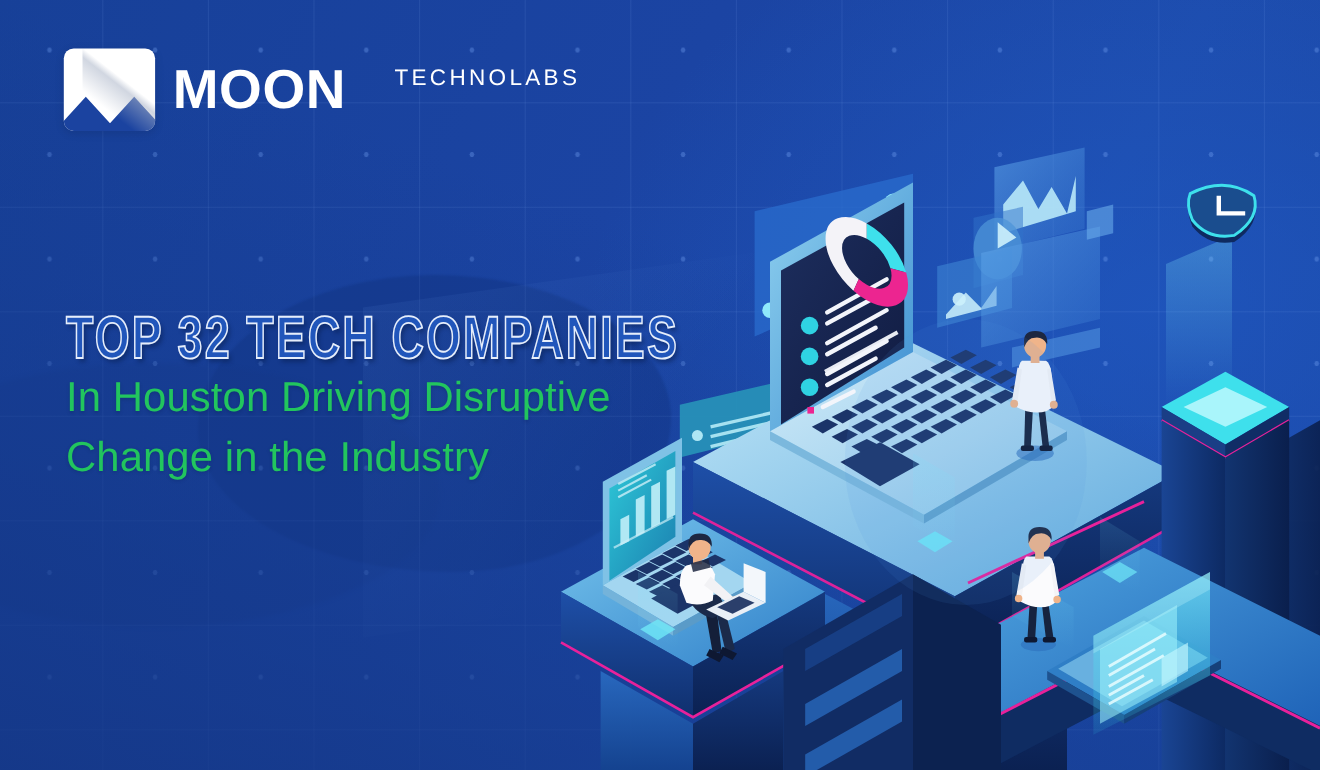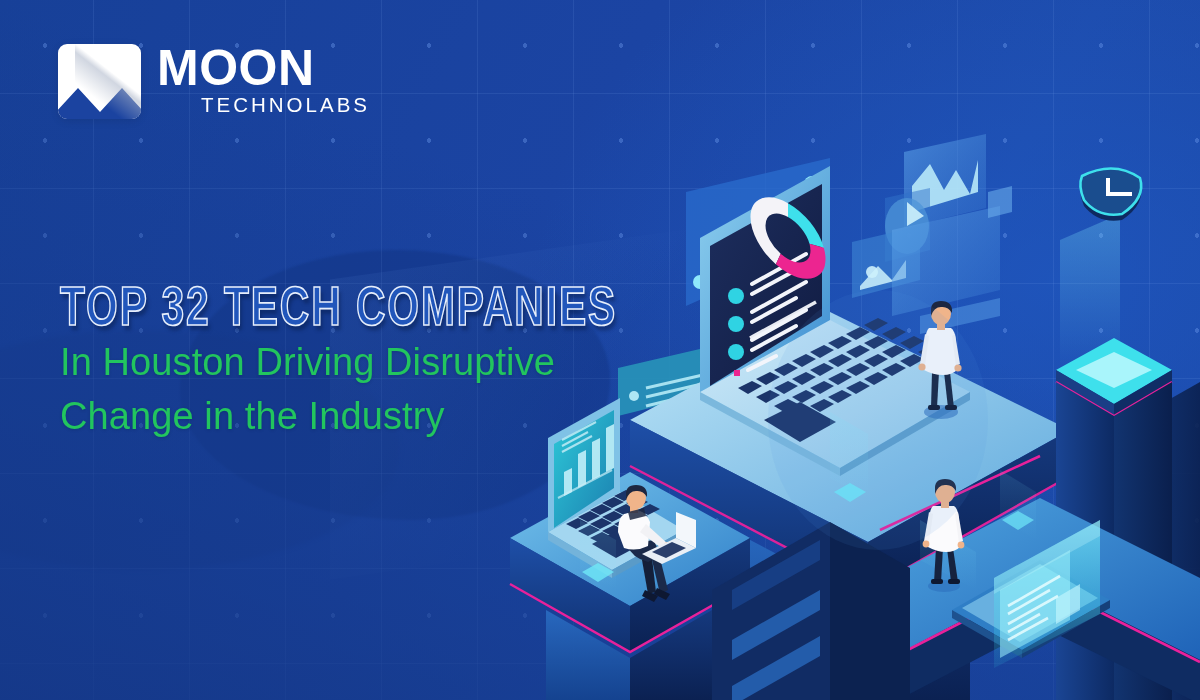--- a/index.html
+++ b/index.html
@@ -77,21 +77,21 @@
   .logo-mark .notch{
     position:absolute;
     left:-2px; bottom:-3px;
     width:88px; height:40px;
   }
   .logo-mark .sheen{
     position:absolute; right:-6px; top:-6px;
     width:72px; height:84px;
     background:linear-gradient(218deg, rgba(195,203,218,.0) 44%, rgba(171,181,200,.55) 50%, rgba(232,236,243,.0) 72%);
   }
-  .logo-text{ display:flex; flex-direction:column; }
+  .logo-text{ display:flex; }
   .logo-moon{
     color:#fff; font-size:50px; font-weight:bold; letter-spacing:.5px; line-height:.94;
   }
   .logo-sub{
     color:#fff; font-size:20.5px; letter-spacing:3.0px; line-height:1.3; padding-left:2px;margin-left:42px;
   }
 
   
   .headline{
     position:absolute; left:60px; top:281px;

